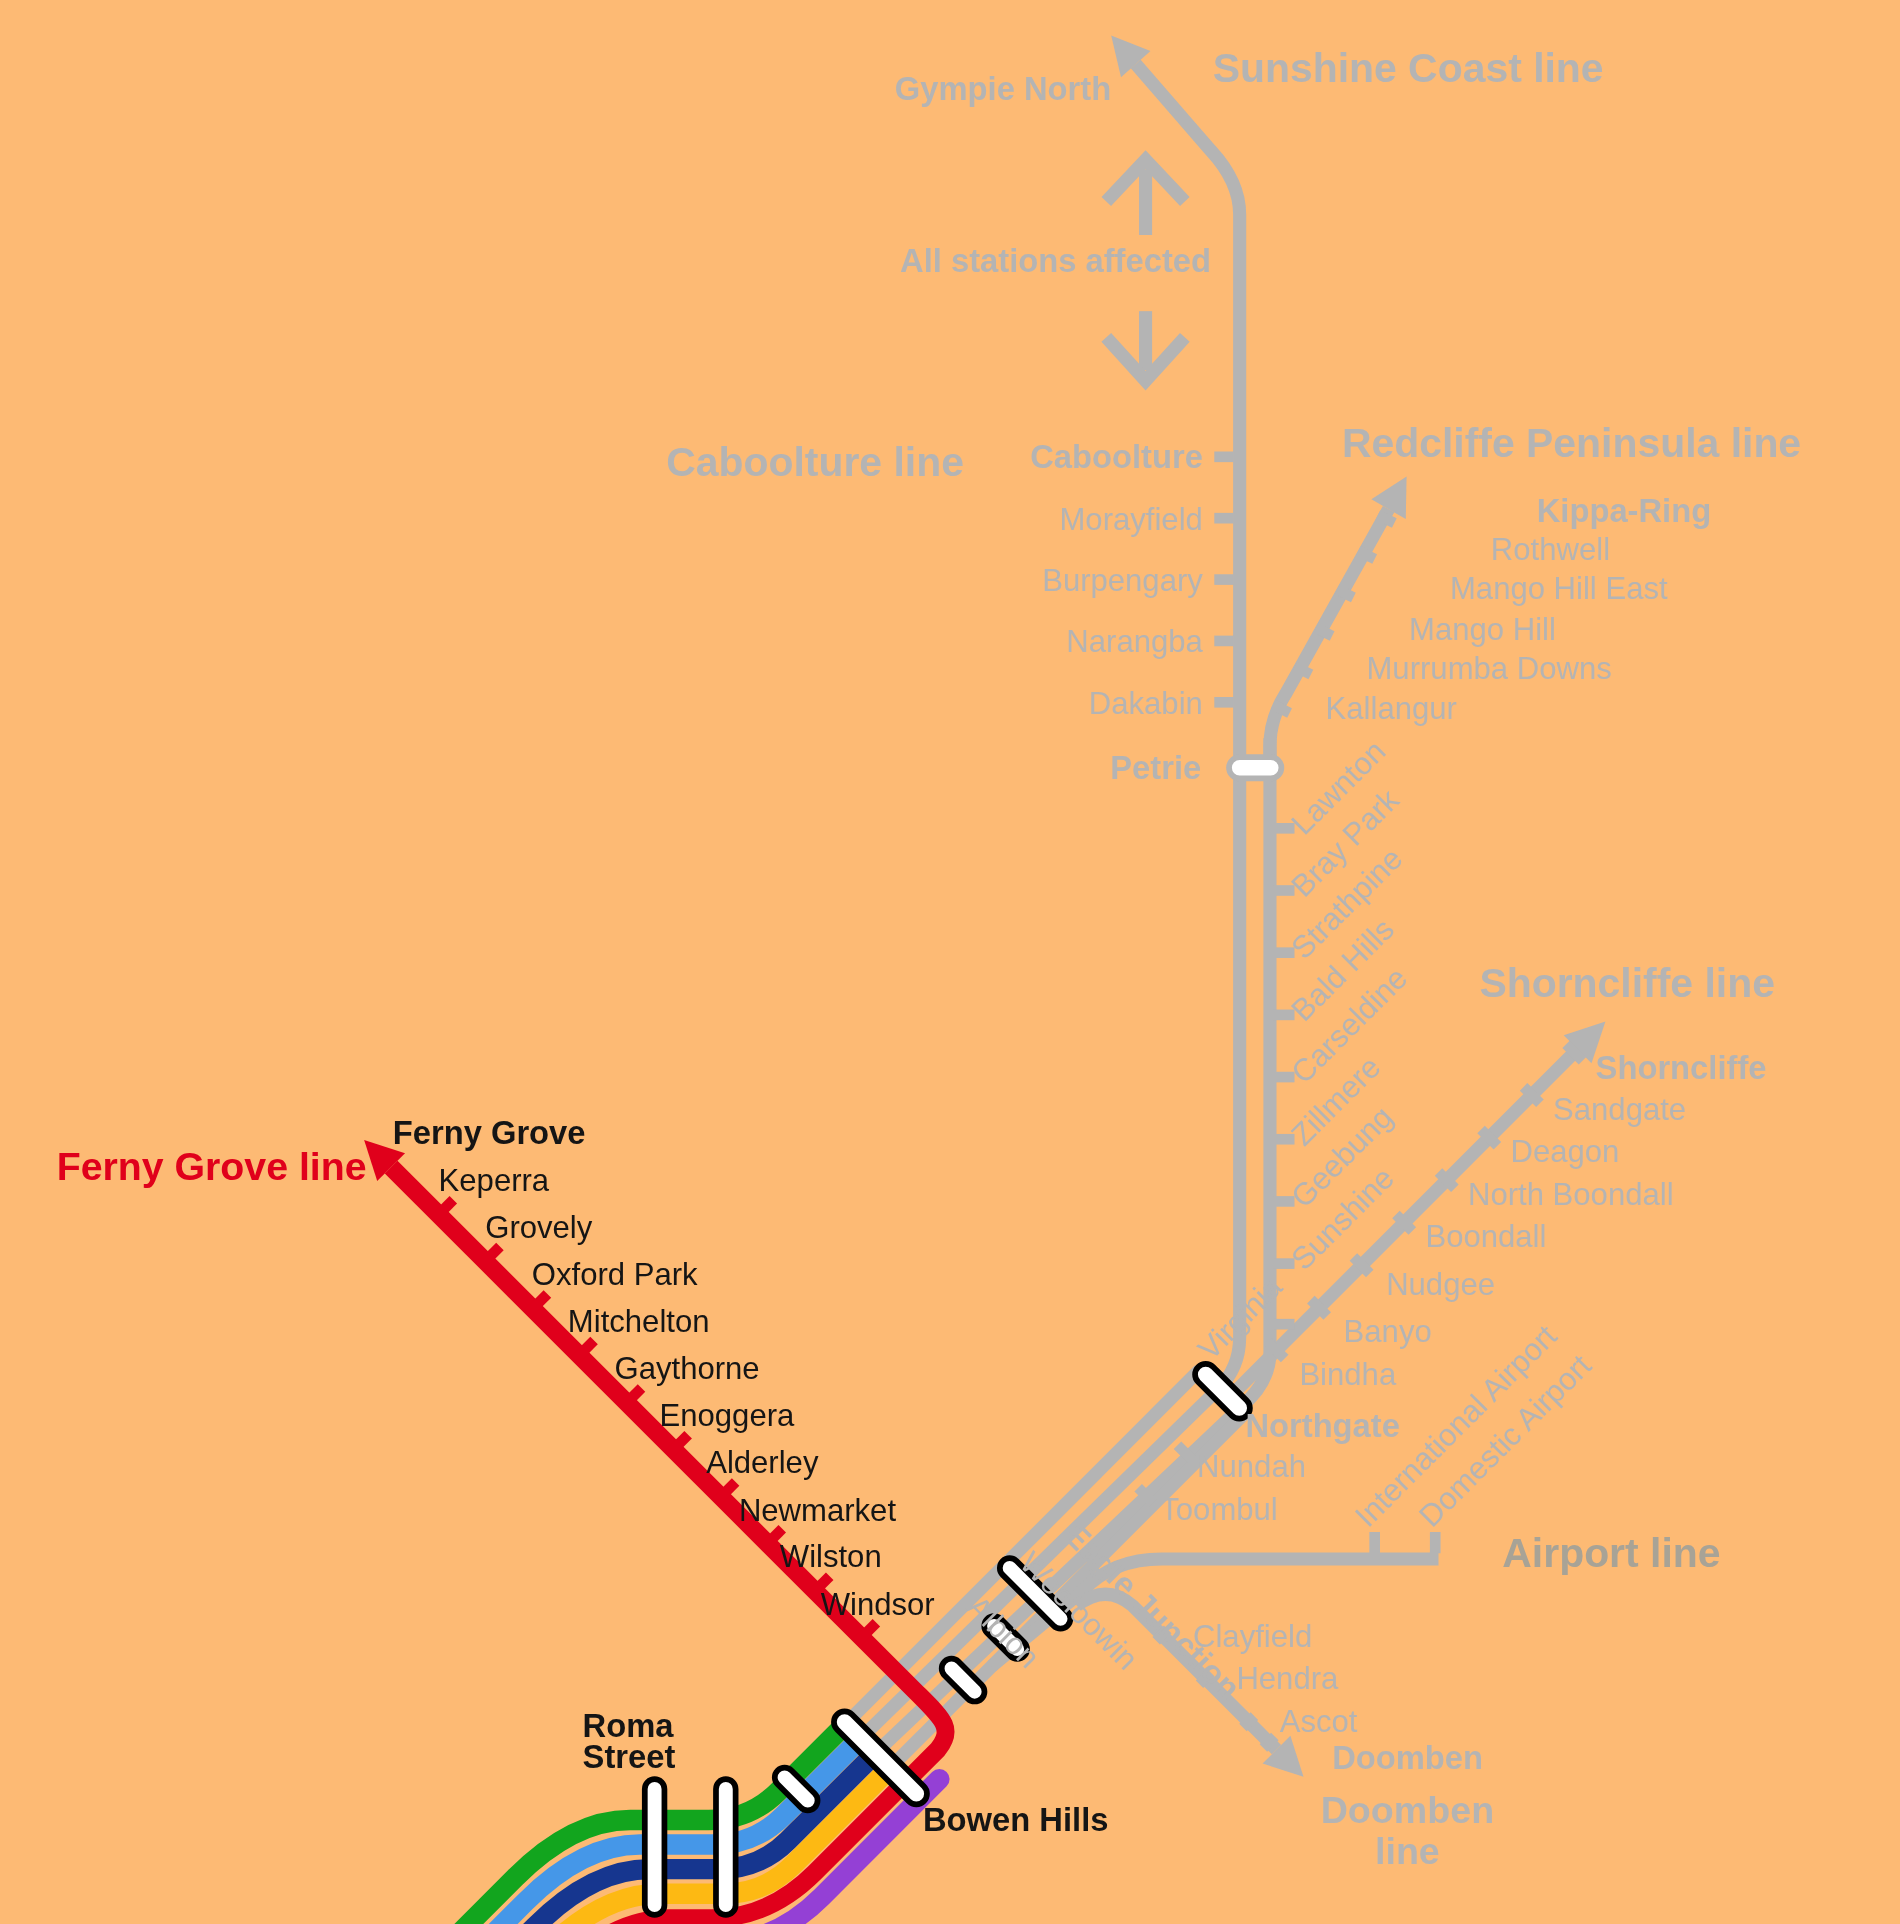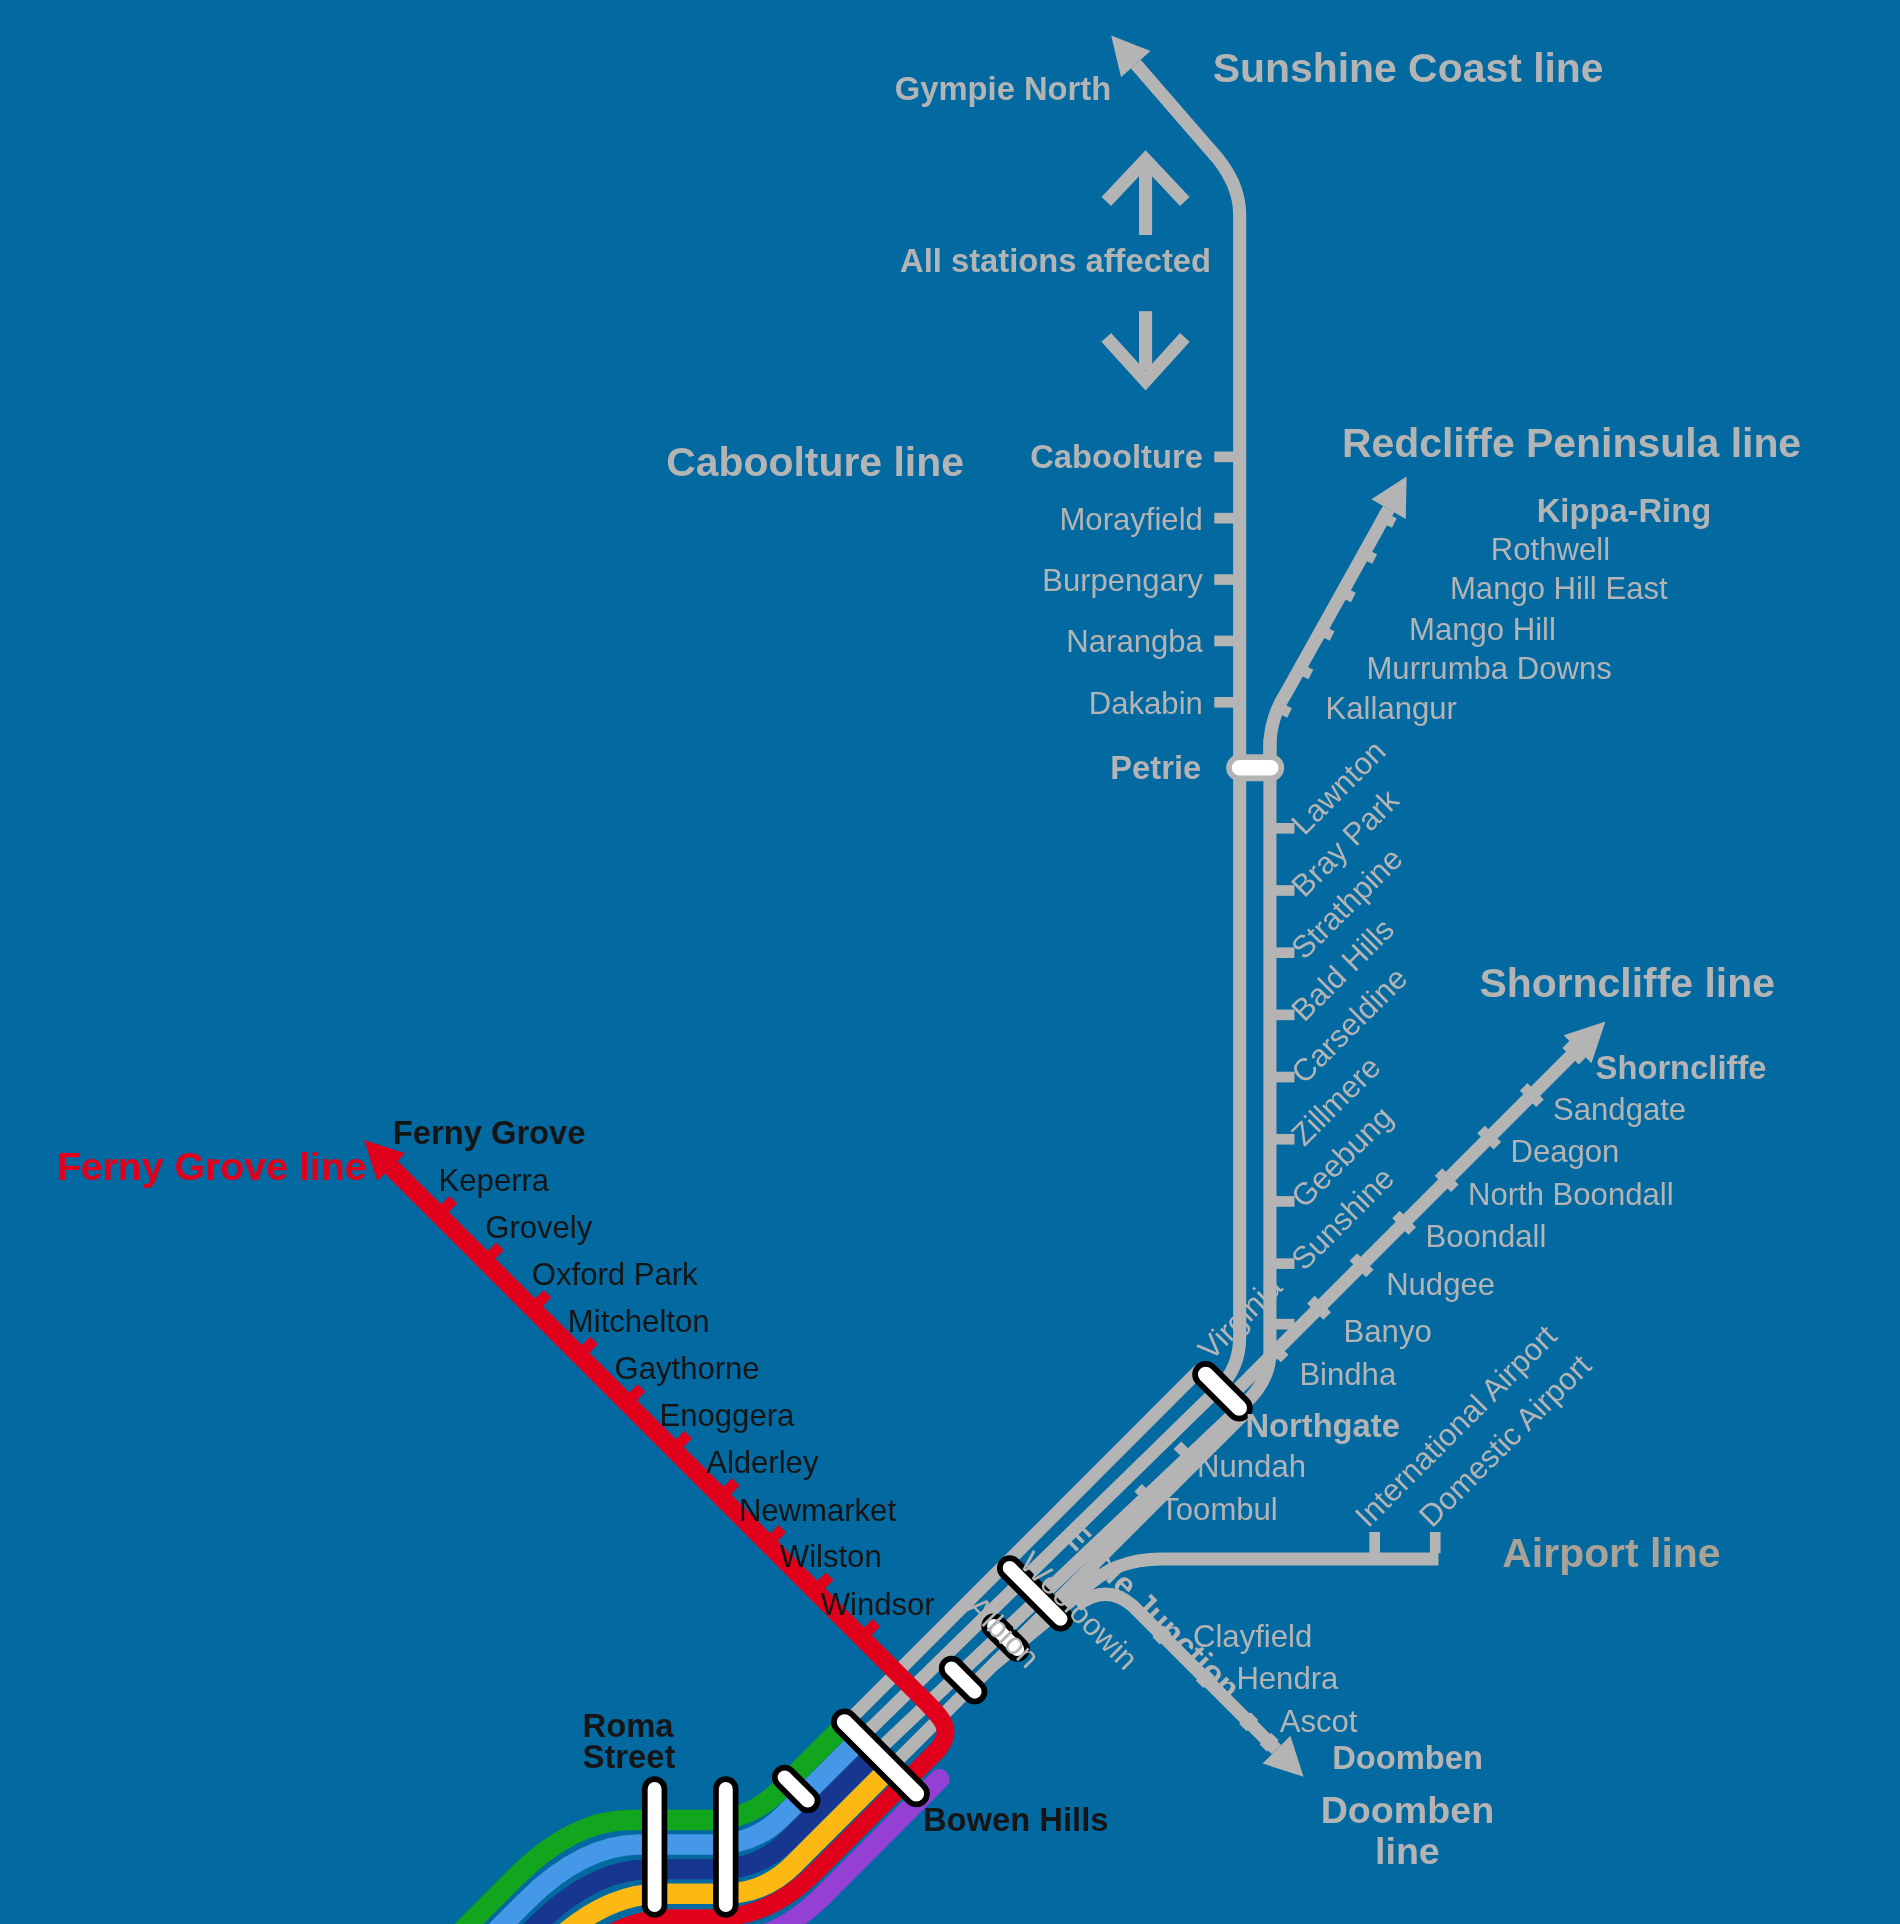--- a/index.html
+++ b/index.html
@@ -1,16 +1,16 @@
 <!DOCTYPE html>
 <html style="--gray: #b4b4b4; --red: #e0001b; --green: #12a51e; --lightblue: #4597e8; --navy: #16368f; --gold: #fdb913; --purple: #9440d5; --black: #151515; --airport: #a8a396;font-size:13px"><head>
 <meta charset="utf-8">
 <style>
   html,body{margin:0;padding:0;background:#fff;}
-  .map-wrap{width:1900px;height:1925px;position:relative;background:#0369a1;overflow:hidden;}
+  .map-wrap{width:1900px;height:1925px;position:relative;background:#fdba74;overflow:hidden;}
   svg{display:block;}
   text{font-family:"Liberation Sans","DejaVu Sans",sans-serif;}
   .st  {font-size:38px;fill:var(--gray);}
   .stb {font-size:40px;fill:var(--gray);font-weight:bold;}
   .blk {font-size:38px;fill:var(--black);}
   .blkb{font-size:40px;fill:var(--black);font-weight:bold;}
   .title{font-size:50px;fill:var(--gray);font-weight:bold;}
   .title-red{font-size:48px;fill:var(--red);font-weight:bold;}
   .title-air{font-size:50px;fill:var(--airport);font-weight:bold;}
   .title-doom{font-size:46px;fill:var(--gray);font-weight:bold;}

